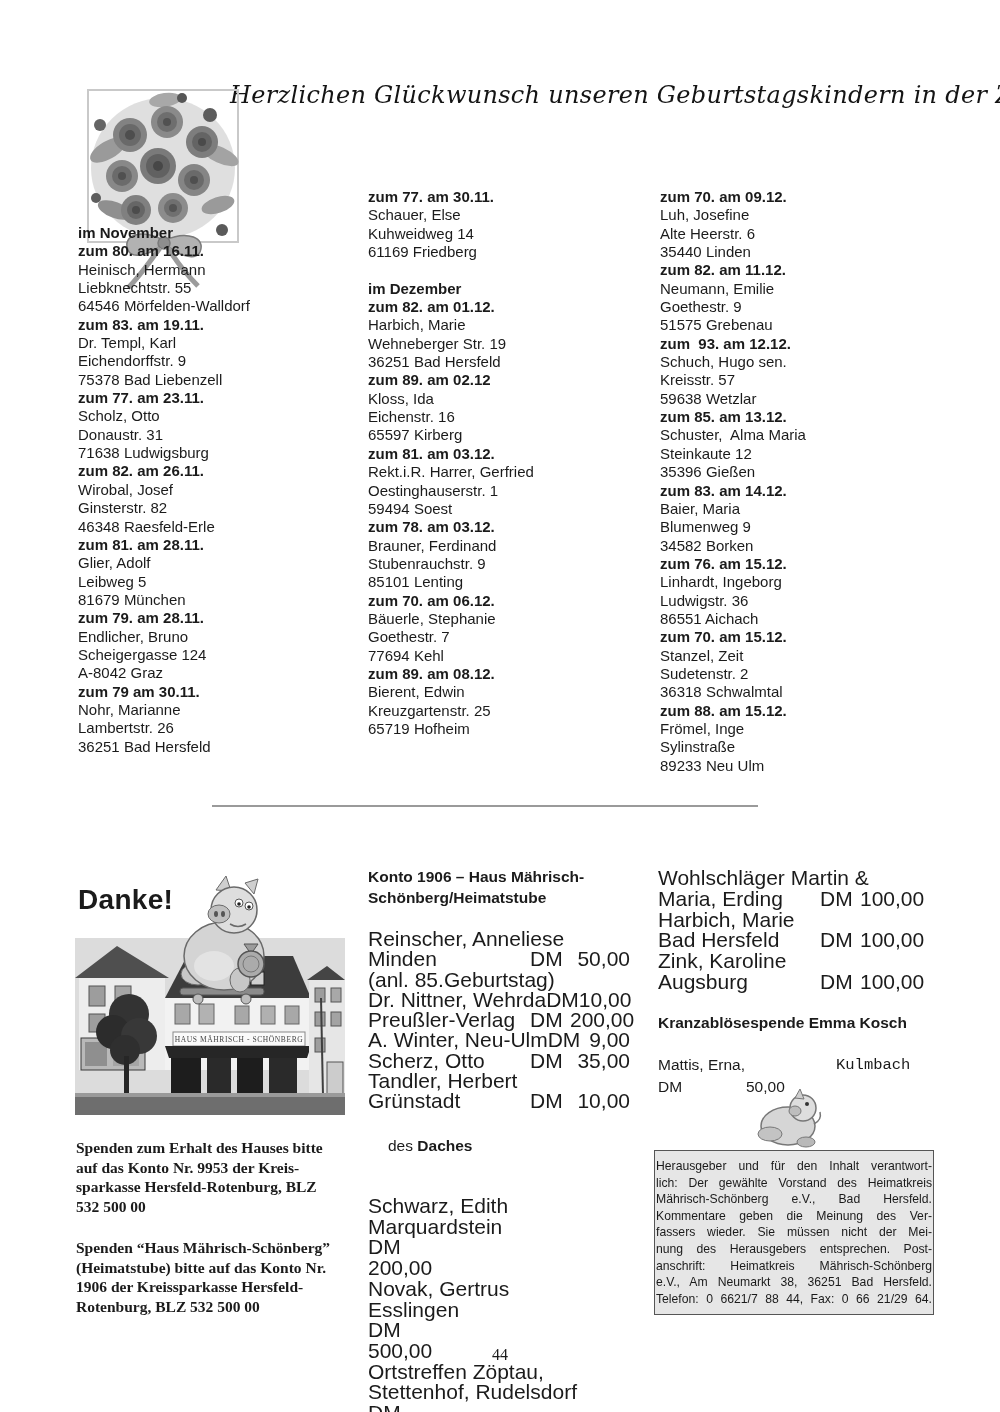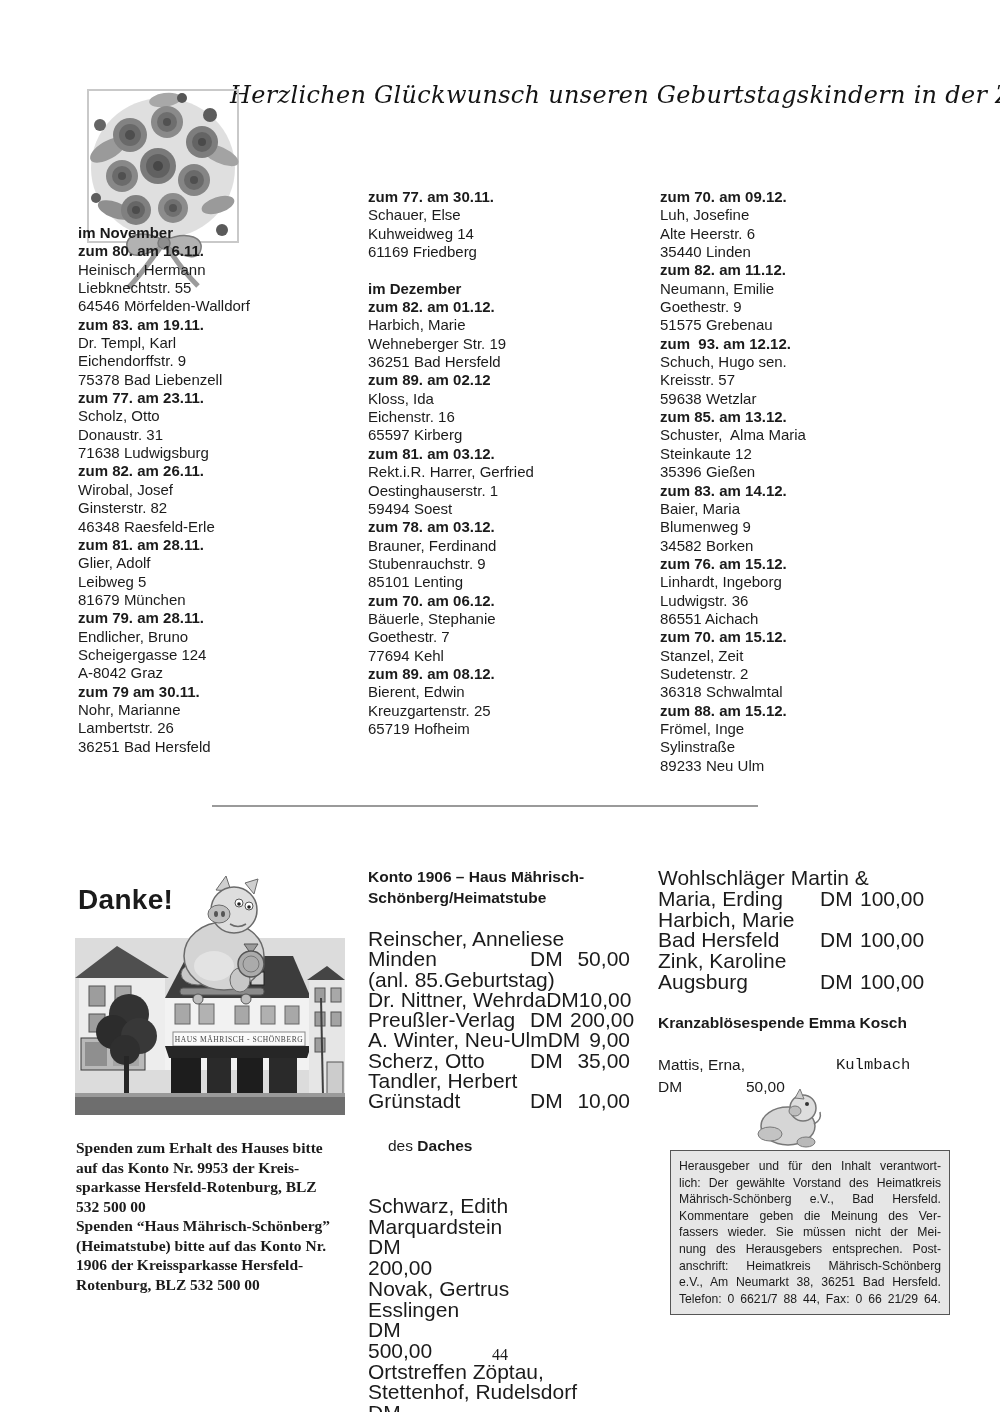--- a/index.html
+++ b/index.html
@@ -30,21 +30,21 @@
   .bl.sp{min-height:18.35px;}
   
   .rule{position:absolute; left:212px; top:805px; width:546px; height:2px; background:#9a9a9a;}
   
   .danke{position:absolute; left:78px; top:856px; font-size:28px; font-weight:bold; letter-spacing:.3px;margin-top:28px;}
   .serifblock{
     position:absolute; left:76px; top:1138px; width:310px;
     font-family:"Liberation Serif", serif; font-weight:bold; font-size:15.5px;
   }
   .sline{line-height:19.5px; white-space:pre;}
-  .spara.p2{}
+  .spara.p2{margin-top:22px;}
   
   .konto-heading{position:absolute; font-weight:bold; font-size:15.5px; line-height:20.5px; width:280px;}
   .kh1{left:368px; top:867px;}
   .kh2{left:368px; top:1136px;}
   .kh2 .reg{font-weight:normal;margin-left:20px;}
   .drows{position:absolute; width:262px;}
   .k1rows{left:368px; top:929px;}
   .k2rows{left:368px; top:1196px;}
   .wrows{left:658px; top:868px;}
   .drow{display:flex; font-size:21px;}
@@ -56,23 +56,22 @@
   .da{width:60px; text-align:right;}
   .kranz-heading{position:absolute; left:658px; top:1014px; width:280px; font-weight:bold; font-size:15.5px;}
   .kranz{position:absolute; left:658px; top:1054px; width:262px; font-size:15.5px;}
   .krow{display:flex; line-height:22px;}
   .kl{width:178px; white-space:pre;}
   .kr{flex:1;font-family:Liberation Mono, monospace;}
   .kc{width:88px;}
   
   .imprint{
     position:absolute; left:654px; top:1150px; width:280px; box-sizing:border-box;
-    background:#e6e6e6; border:1px solid #555; padding:7px 8px;
+    background:#e6e6e6; border:1px solid #555; padding:7px 1px;
     font-size:12.2px;
-    margin-left:16px;
   }
   .iline{line-height:16.6px; text-align:justify; text-align-last:justify;}
   
   .pagenum{
     position:absolute; left:0; top:1346px; width:1000px; text-align:center;
     font-family:"Liberation Serif", serif; font-size:16px;
   }
 </style>
 </head>
 <body>

